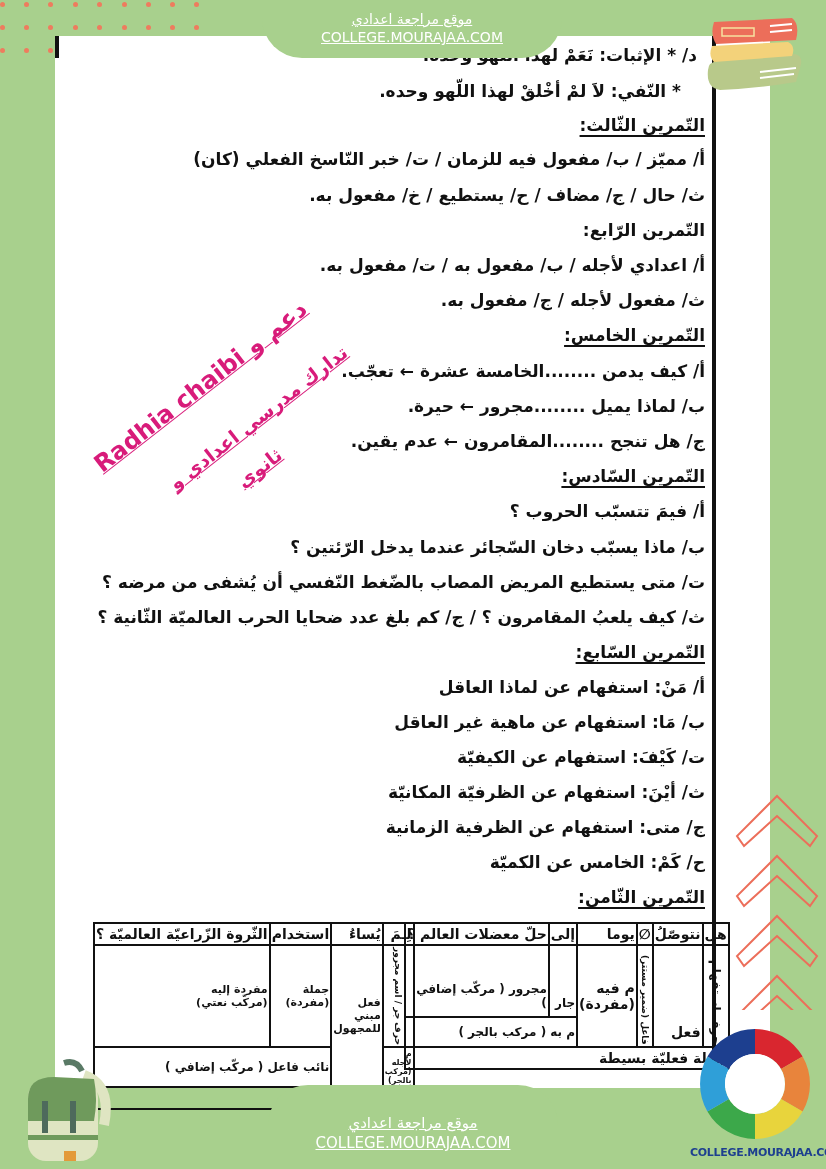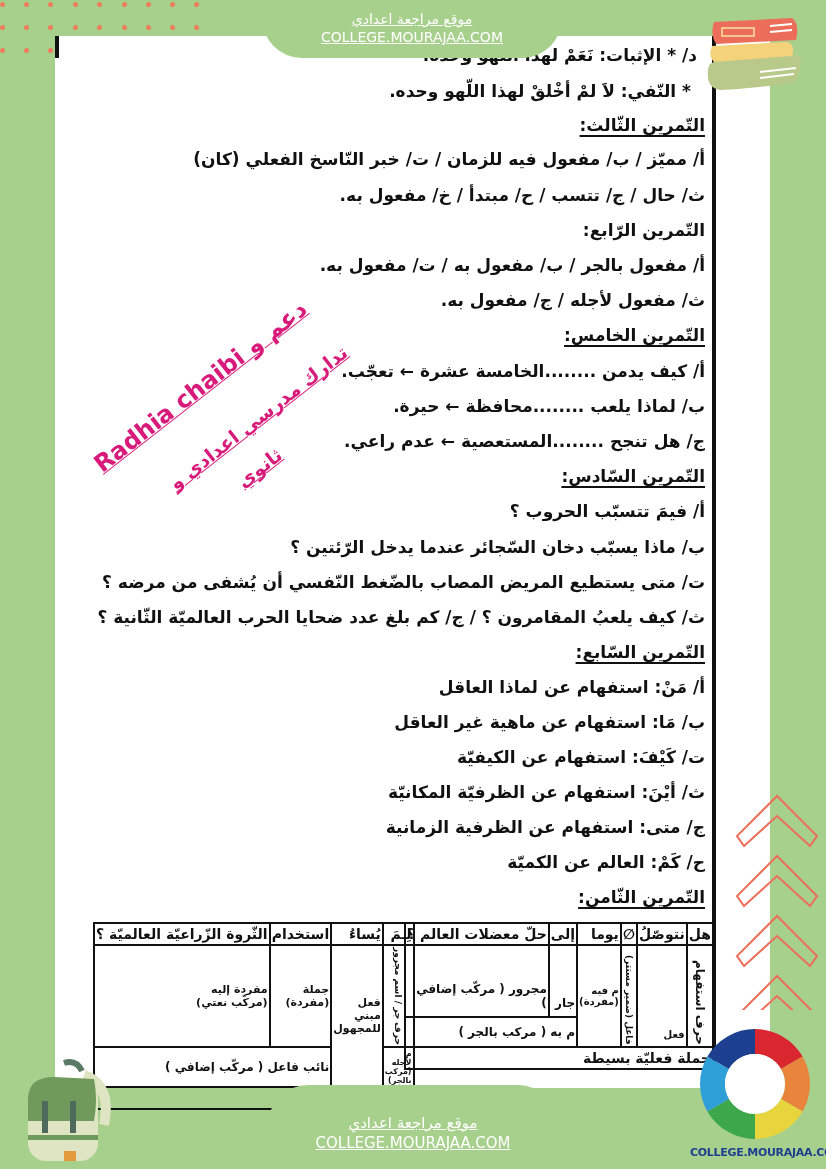--- a/index.html
+++ b/index.html
@@ -62,67 +62,67 @@
     <span style="left:194px;top:48px"></span>
 </div>
 
 <div class="sheet"></div>
 <div class="green-right"></div>
 <div class="scan-border"></div>
 <div class="scan-border-left"></div>
 
 <div class="doc">
   <div class="line" style="top:6px;right:8px">د/ * الإثبات: نَعَمْ لهذا اللّهو وحده.</div>
-  <div class="line" style="top:42px;right:14px">* النّفي: لاَ لمْ أخْلقْ لهذا اللّهو وحده.</div>
+  <div class="line" style="top:42px;right:24px">* النّفي: لاَ لمْ أخْلقْ لهذا اللّهو وحده.</div>
 
   <div class="line heading" style="top:76px;right:0">التّمرين الثّالث:</div>
   <div class="line" style="top:110px;right:0">أ/ مميّز / ب/ مفعول فيه للزمان / ت/ خبر النّاسخ الفعلي (كان)</div>
-  <div class="line" style="top:146px;right:0">ث/ حال / ج/ تتسب / ح/ مبتدأ / خ/ مفعول به.</div>
+  <div class="line" style="top:146px;right:0">ث/ حال / ج/ مضاف / ح/ يستطيع / خ/ مفعول به.</div>
 
   <div class="line" style="top:181px;right:0">التّمرين الرّابع:</div>
-  <div class="line" style="top:216px;right:0">أ/ مفعول بالجر / ب/ مفعول به / ت/ مفعول به.</div>
+  <div class="line" style="top:216px;right:0">أ/ اعدادي لأجله / ب/ مفعول به / ت/ مفعول به.</div>
   <div class="line" style="top:251px;right:0">ث/ مفعول لأجله / ج/ مفعول به.</div>
 
   <div class="line heading" style="top:286px;right:0">التّمرين الخامس:</div>
   <div class="line" style="top:322px;right:0">أ/ كيف يدمن ........الخامسة عشرة ← تعجّب.</div>
-  <div class="line" style="top:357px;right:0">ب/ لماذا يلعب ........محافظة ← حيرة.</div>
-  <div class="line" style="top:392px;right:0">ج/ هل تنجح ........المستعصية ← عدم راعي.</div>
+  <div class="line" style="top:357px;right:0">ب/ لماذا يميل ........مجرور ← حيرة.</div>
+  <div class="line" style="top:392px;right:0">ج/ هل تنجح ........المقامرون ← عدم يقين.</div>
 
   <div class="line heading" style="top:427px;right:0">التّمرين السّادس:</div>
   <div class="line" style="top:462px;right:0">أ/ فيمَ تتسبّب الحروب ؟</div>
   <div class="line" style="top:498px;right:0">ب/ ماذا يسبّب دخان السّجائر عندما يدخل الرّئتين ؟</div>
   <div class="line" style="top:533px;right:0">ت/ متى يستطيع المريض المصاب بالضّغط النّفسي أن يُشفى من مرضه ؟</div>
   <div class="line" style="top:568px;right:0">ث/ كيف يلعبُ المقامرون ؟ / ج/ كم بلغ عدد ضحايا الحرب العالميّة الثّانية ؟</div>
 
   <div class="line heading" style="top:603px;right:0">التّمرين السّابع:</div>
   <div class="line" style="top:638px;right:0">أ/ مَنْ: استفهام عن لماذا العاقل</div>
   <div class="line" style="top:673px;right:0">ب/ مَا: استفهام عن ماهية غير العاقل</div>
   <div class="line" style="top:708px;right:0">ت/ كَيْفَ: استفهام عن الكيفيّة</div>
   <div class="line" style="top:743px;right:0">ث/ أيْنَ: استفهام عن الظرفيّة المكانيّة</div>
   <div class="line" style="top:778px;right:0">ج/ متى: استفهام عن الظرفية الزمانية</div>
-  <div class="line" style="top:813px;right:0">ح/ كَمْ: العالم عن الكميّة</div>
+  <div class="line" style="top:813px;right:0">ح/ كَمْ: الخامس عن الكميّة</div>
 
   <div class="line heading" style="top:848px;right:0">التّمرين الثّامن:</div>
 </div>
 
 <table class="grammar" style="left:404px;top:922px;width:300px;height:148px;">
   <tbody>
       <tr style="height:22px">
     <td class="hdr" style="width:22px">هل</td>
     <td class="hdr" style="width:52px">نتوصّلُ</td>
     <td class="hdr" style="width:14px">∅</td>
     <td class="hdr" style="width:30px">يوما</td>
     <td class="hdr" style="width:26px">إلى</td>
     <td class="hdr">حلّ معضلات العالم ؟</td>
   </tr>
   <tr style="height:72px">
     <td rowspan="2" style="writing-mode:vertical-rl;font-size:12px">حرف استفهام</td>
-    <td rowspan="2" style="vertical-align:bottom;font-size:10px;padding-bottom:6px">فعل</td>
+    <td rowspan="2" style="vertical-align:bottom;font-size:14px;padding-bottom:6px">فعل</td>
     <td rowspan="2" style="writing-mode:vertical-rl;font-size:9px">فاعل (ضمير مستتر)</td>
-    <td rowspan="2" style="font-size:10px"><span>م فيه</span><br><span>(مفردة)</span></td>
+    <td rowspan="2" style="font-size:14px"><span>م فيه</span><br><span>(مفردة)</span></td>
     <td style="vertical-align:bottom;font-size:12px;padding-bottom:6px">جار</td>
     <td style="vertical-align:bottom;font-size:12px;padding-bottom:6px">مجرور ( مركّب إضافي )</td>
   </tr>
   <tr style="height:30px">
     <td colspan="2" style="font-size:12px">م به ( مركب بالجر )</td>
   </tr>
   <tr style="height:22px">
     <td colspan="6" style="font-size:14px">جملة فعليّة بسيطة</td>
   </tr>
 </tbody>

